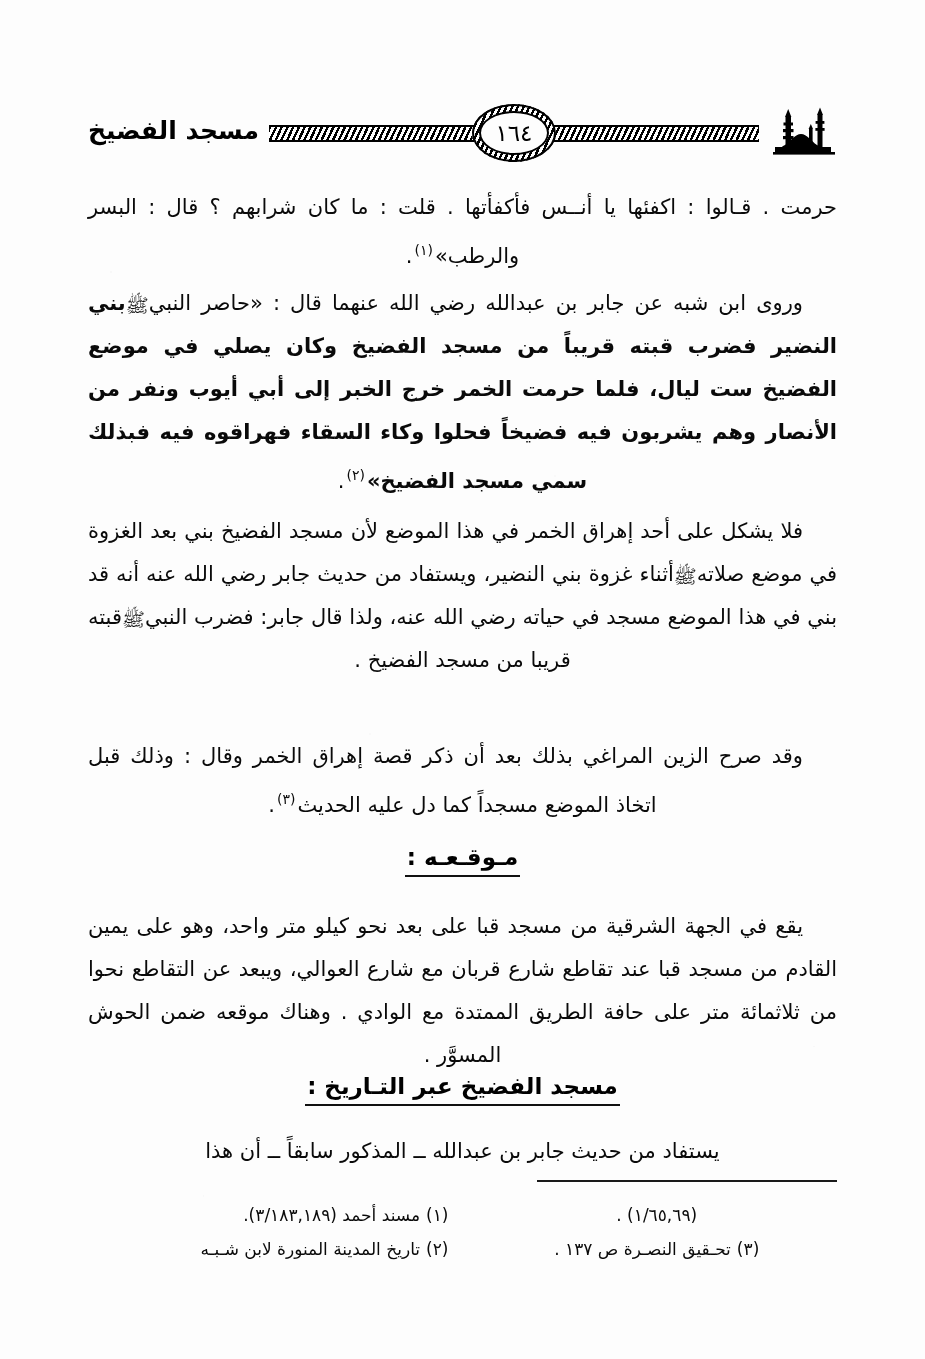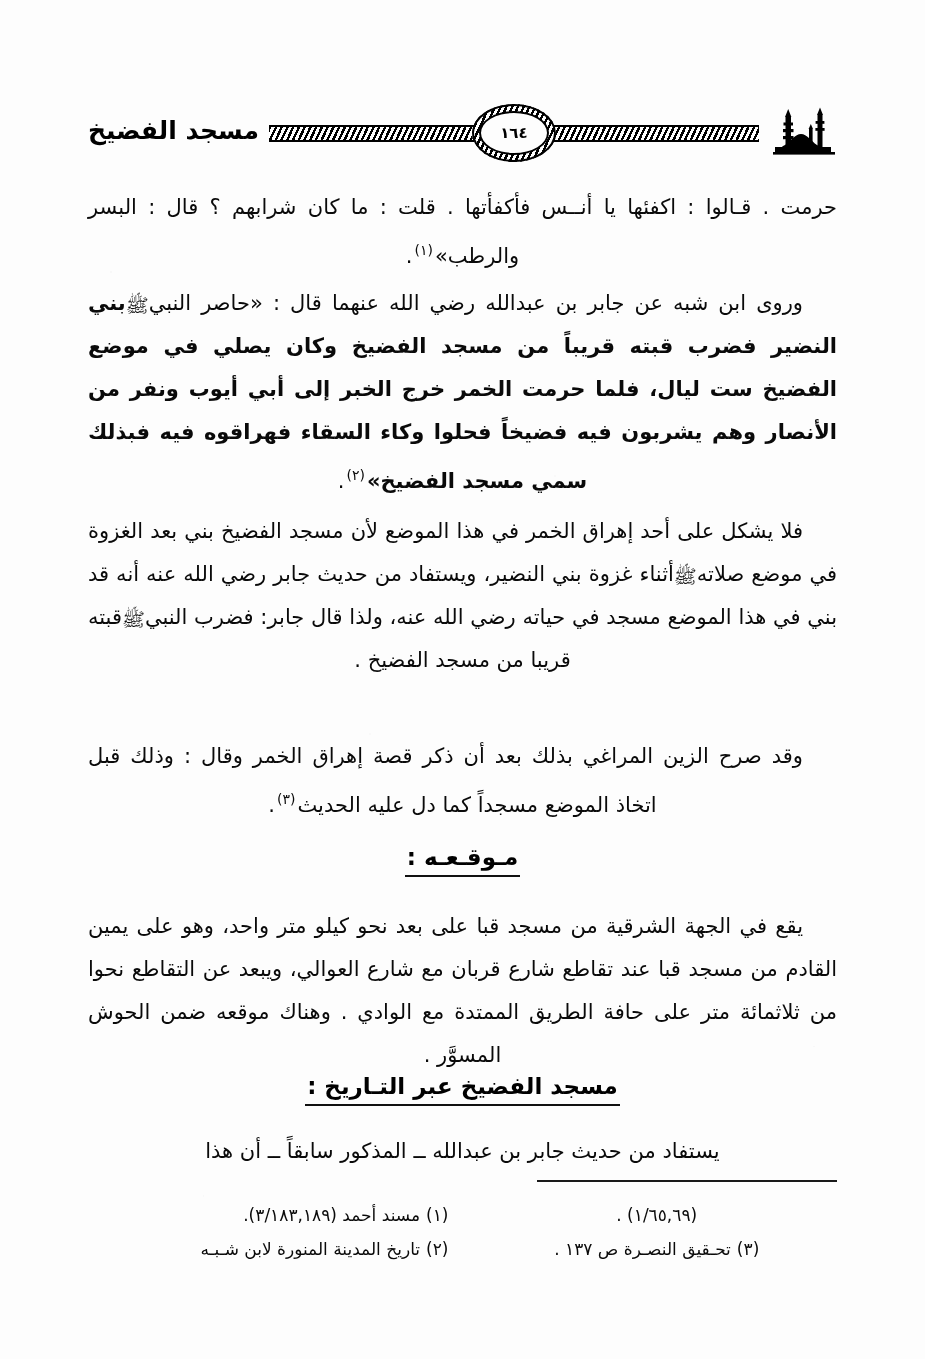--- a/index.html
+++ b/index.html
@@ -104,22 +104,22 @@
   }
   .page-num-badge .ring-edge {
     position: absolute;
     inset: 0;
     border-radius: 50%;
     border: 2px solid #000;
   }
   .page-num {
     position: relative;
     z-index: 4;
-    font-size: 15px;
-    font-weight: 700;
+    font-size: 23px;
+    font-weight: 400;
     letter-spacing: 1px;
     color: #000;
   }
   .mosque-icon {
     flex: 0 0 auto;
     width: 72px;
     height: 52px;
     margin-left: 0;
     display: block;
   }

